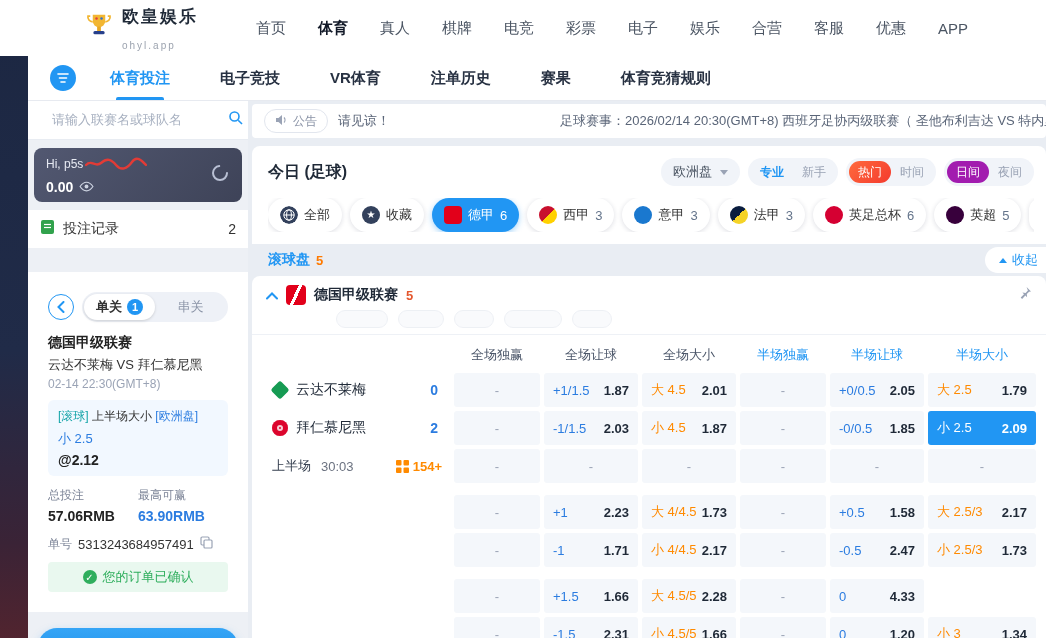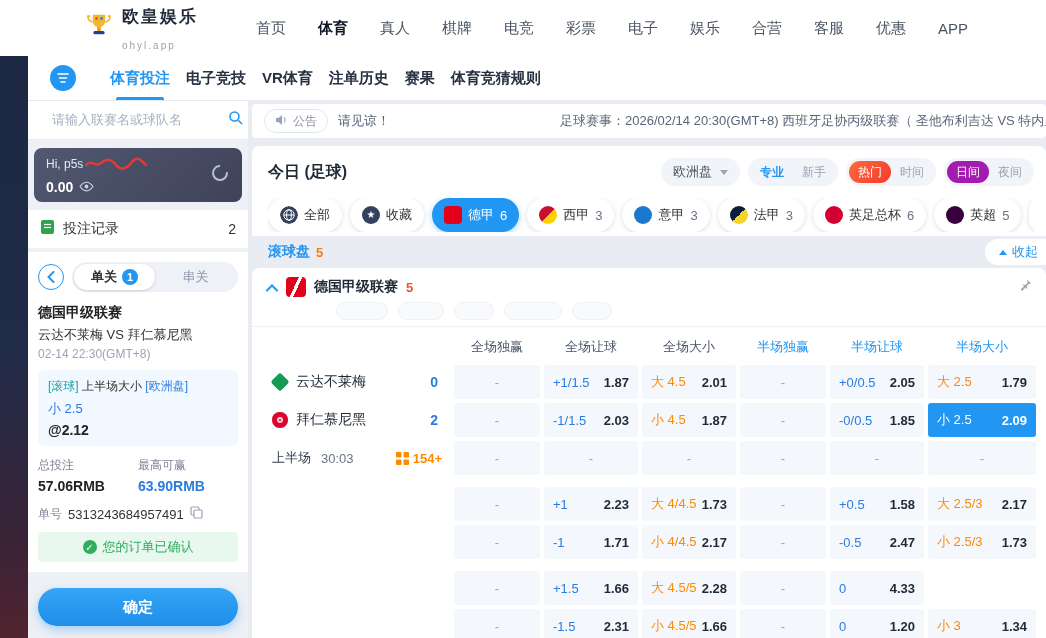--- a/index.html
+++ b/index.html
@@ -29,21 +29,21 @@
 .search-row input{flex:1;border:none;outline:none;font-size:13px;color:#333;background:transparent}
 .search-row input::placeholder{color:#a7b0c0}
 .user-panel{margin:8px 6px 0;background:linear-gradient(135deg,#525871,#3e4358);border-radius:8px;padding:8px 12px;display:flex;align-items:center;justify-content:space-between;height:54px}
 .greet{font-size:12px;color:#e6e9f2;display:flex;align-items:center}
 .redact{margin-left:2px;margin-top:2px}
 .balance-row{margin-top:5px;display:flex;align-items:center;gap:6px}
 .balance{font-size:14px;font-weight:bold;color:#fff}
 .bet-records{margin-top:8px;background:#fff;height:38px;display:flex;align-items:center;gap:8px;padding:0 12px;cursor:pointer}
 .br-label{flex:1;font-size:14px;color:#333}
 .br-count{font-size:14px;color:#333}
-.slip-card{margin-top:4px;background:#fff;padding:10px}
+.slip-card{margin-top:24px;background:#fff;padding:20px}
 .slip-top{display:flex;align-items:center;gap:8px}
 .back-btn{width:26px;height:26px;border:1px solid #2196f3;border-radius:50%;display:flex;align-items:center;justify-content:center;flex-shrink:0;cursor:pointer}
 .slip-tabs{flex:1;background:#eef1f7;border-radius:15px;height:30px;display:flex;padding:2px}
 .slip-tab{flex:1;display:flex;align-items:center;justify-content:center;gap:5px;font-size:13px;color:#8a93a6;border-radius:13px;cursor:pointer}
 .slip-tab.active{background:#fff;box-shadow:0 1px 3px rgba(0,0,0,.15);color:#333;font-weight:bold}
 .badge{width:16px;height:16px;border-radius:50%;background:#2196f3;color:#fff;font-size:11px;display:flex;align-items:center;justify-content:center}
 .bet-league{margin-top:12px;font-size:14px;font-weight:bold;color:#222}
 .bet-match{margin-top:4px;font-size:13px;color:#333}
 .bet-time{margin-top:3px;font-size:12px;color:#9aa3b5}
 .market-box{margin-top:9px;background:#f2f8ff;border-radius:6px;padding:8px 10px}
@@ -63,21 +63,21 @@
 .confirm-banner{margin-top:9px;background:#e9f8ef;border-radius:4px;height:30px;display:flex;align-items:center;justify-content:center;gap:6px;font-size:13px;color:#2fae5d}
 .checkdot{width:14px;height:14px;border-radius:50%;background:#2fae5d;color:#fff;font-size:10px;display:flex;align-items:center;justify-content:center}
 .confirm-btn{margin:16px 10px 0;height:38px;border-radius:19px;background:linear-gradient(180deg,#35a5f6,#1e8ee9);color:#fff;font-size:15px;font-weight:bold;display:flex;align-items:center;justify-content:center;box-shadow:0 4px 10px rgba(33,150,243,.35);cursor:pointer}
 
 
 .main{position:absolute;top:100px;left:248px;right:0;bottom:0;background:#e9edf3;padding:4px 0 0 4px;overflow:hidden;z-index:3}
 .announce{background:#fff;height:34px;border-radius:4px;display:flex;align-items:center;padding:0 12px;gap:10px;overflow:hidden}
 .ann-pill{display:flex;align-items:center;gap:5px;border:1px solid #e2e6ee;border-radius:13px;height:24px;padding:0 10px;color:#8a93a6;font-size:12px;flex-shrink:0}
 .ann-lead{font-size:13px;color:#5a6578;flex-shrink:0}
 .ann-text{font-size:13px;color:#5a6578;white-space:nowrap;margin-left:160px}
-.panel{background:#fff;margin-top:8px;border-radius:8px 8px 0 0;padding:12px 12px 4px 16px}
+.panel{background:#fff;margin-top:8px;border-radius:8px 8px 0 0;padding:12px 12px 12px 16px}
 .today-row{display:flex;align-items:center;justify-content:space-between}
 .today-title{font-size:16px;font-weight:bold;color:#1f2937}
 .controls{display:flex;align-items:center;gap:8px}
 .select-pill{background:#f1f4f9;border-radius:14px;height:28px;padding:0 12px;display:flex;align-items:center;gap:8px;font-size:13px;color:#4b5563;cursor:pointer}
 .caret-down{width:0;height:0;border-left:4px solid transparent;border-right:4px solid transparent;border-top:5px solid #9aa3b5}
 .caret-up{width:0;height:0;border-left:4px solid transparent;border-right:4px solid transparent;border-bottom:5px solid #2196f3}
 .toggle{background:#f1f4f9;border-radius:14px;height:28px;display:flex;align-items:center;padding:3px}
 .tseg{padding:0 9px;height:22px;line-height:22px;font-size:12px;color:#9aa3b5;border-radius:11px;white-space:nowrap;cursor:pointer}
 .tseg.on-blue{color:#2196f3;font-weight:bold}
 .tseg.on-red{background:linear-gradient(135deg,#ff6a3d,#f43b2e);color:#fff}
@@ -170,21 +170,21 @@
 <div class="subnav">
   <div class="menu-btn">
     <svg width="12" height="10" viewBox="0 0 12 10">
         <g stroke="#fff" stroke-width="1.6" stroke-linecap="round">
           <line x1="1" y1="1" x2="11" y2="1"></line>
           <line x1="2.5" y1="5" x2="9.5" y2="5"></line>
           <line x1="4" y1="9" x2="8" y2="9"></line>
         </g>
       </svg>
   </div>
-  <div style="display:flex;gap:16px">
+  <div style="display:flex;gap:50px">
       <div class="subnav-tab active">体育投注</div>
       <div class="subnav-tab">电子竞技</div>
       <div class="subnav-tab">VR体育</div>
       <div class="subnav-tab">注单历史</div>
       <div class="subnav-tab">赛果</div>
       <div class="subnav-tab">体育竞猜规则</div>
     </div>
 </div>
 
 <div class="sidebar">

